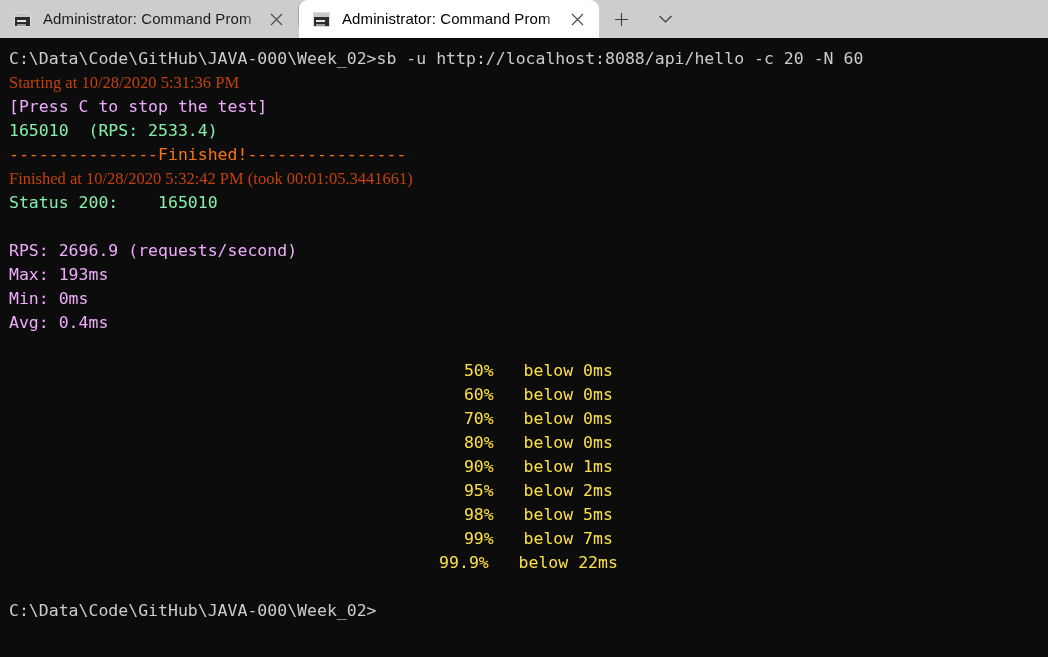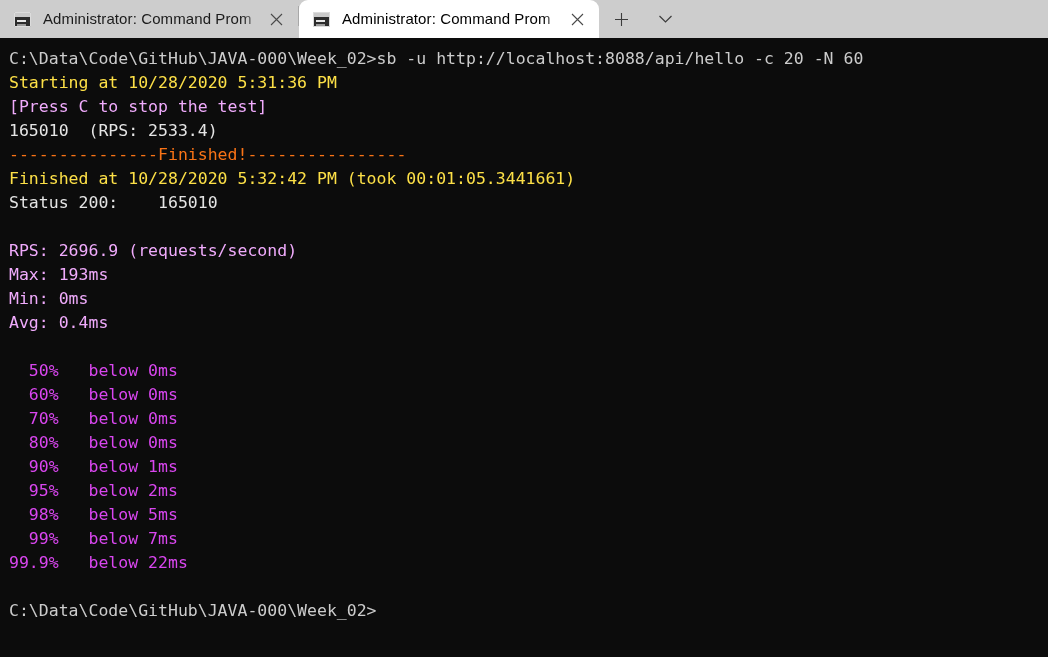--- a/index.html
+++ b/index.html
@@ -125,26 +125,26 @@
   }
   .term-lines {
     font-family: "DejaVu Sans Mono", "Liberation Mono", monospace;
     font-size: 16.5px;
     line-height: 24px;
     white-space: pre;
     letter-spacing: 0px;
   }
   .ln { display: block; height: 24px; }
   .c-white   { color: #cccccc; }
-  .c-blue    { color: #fde047; }
+  .c-blue    { color: #c2410c; font-family: Liberation Serif, serif; }
   .c-byellow { color: #f0abfc; }
-  .c-dyellow { color: #e5e5e5; }
+  .c-dyellow { color: #86efac; }
   .c-magenta { color: #f97316; }
-  .c-bgreen  { color: #e5e5e5; }
-  .c-green   { color: #d946ef; }
+  .c-bgreen  { color: #86efac; }
+  .c-green   { color: #fde047; text-align: center; }
 </style>
 </head>
 <body>
 
 <div class="titlebar">
   <div class="tabstrip">
 
     <div class="tab inactive">
       <span class="tab-icon"></span>
       <span class="tab-title">Administrator: Command Prom</span>

